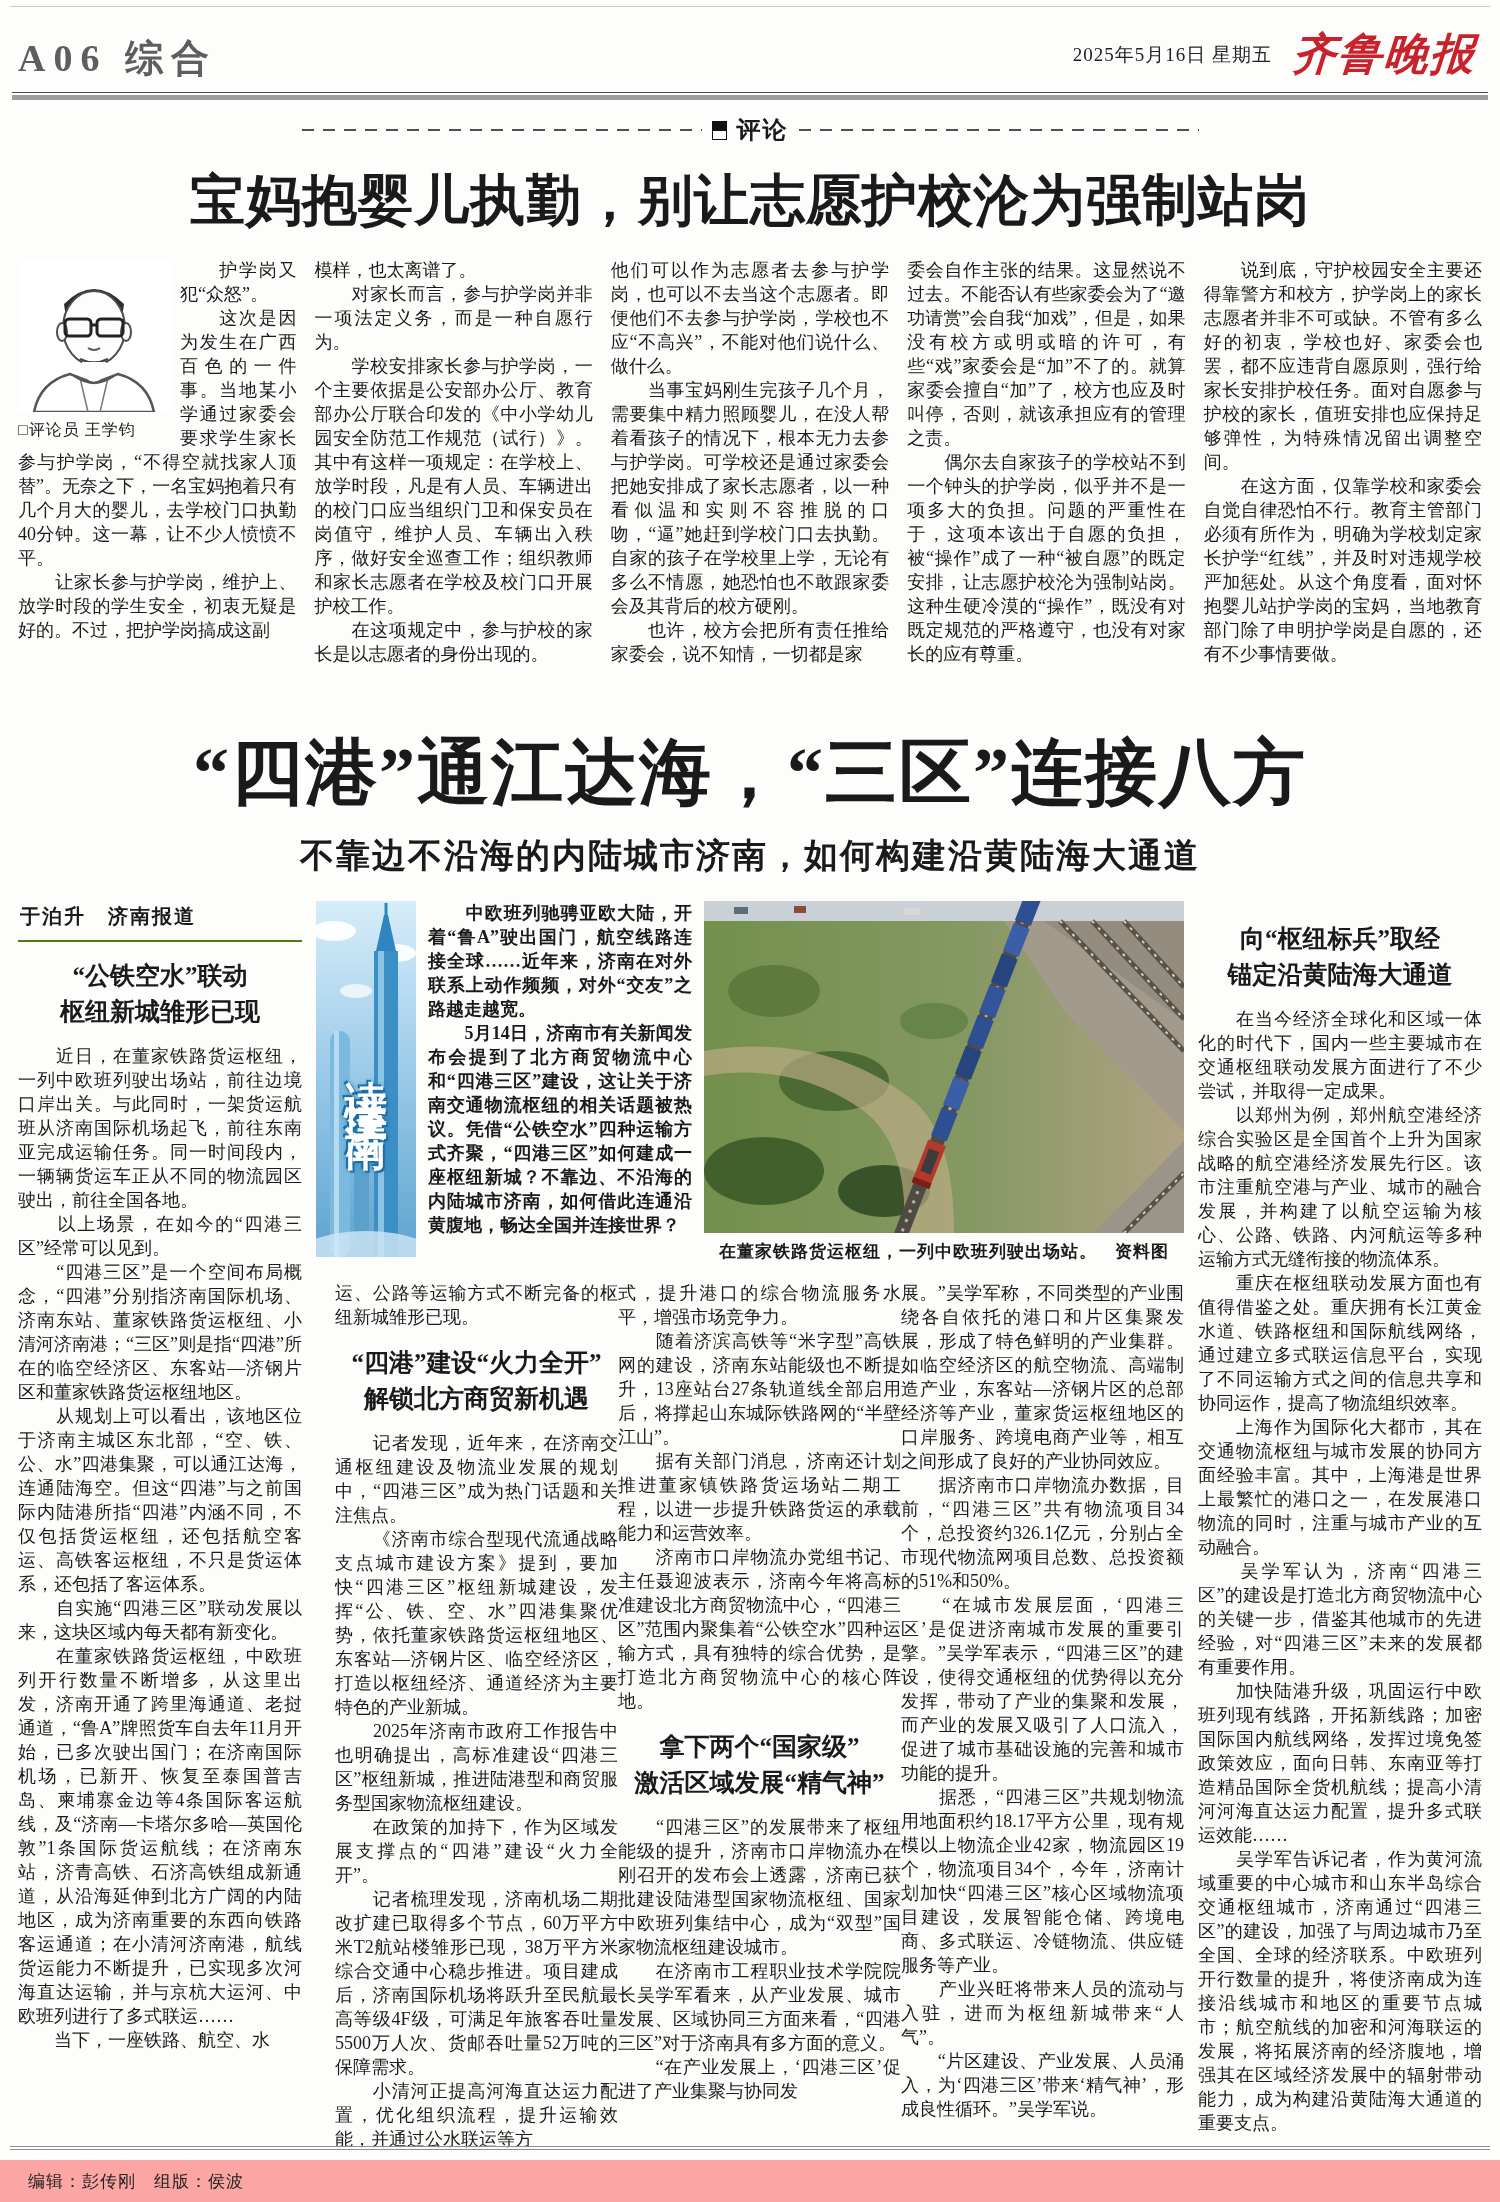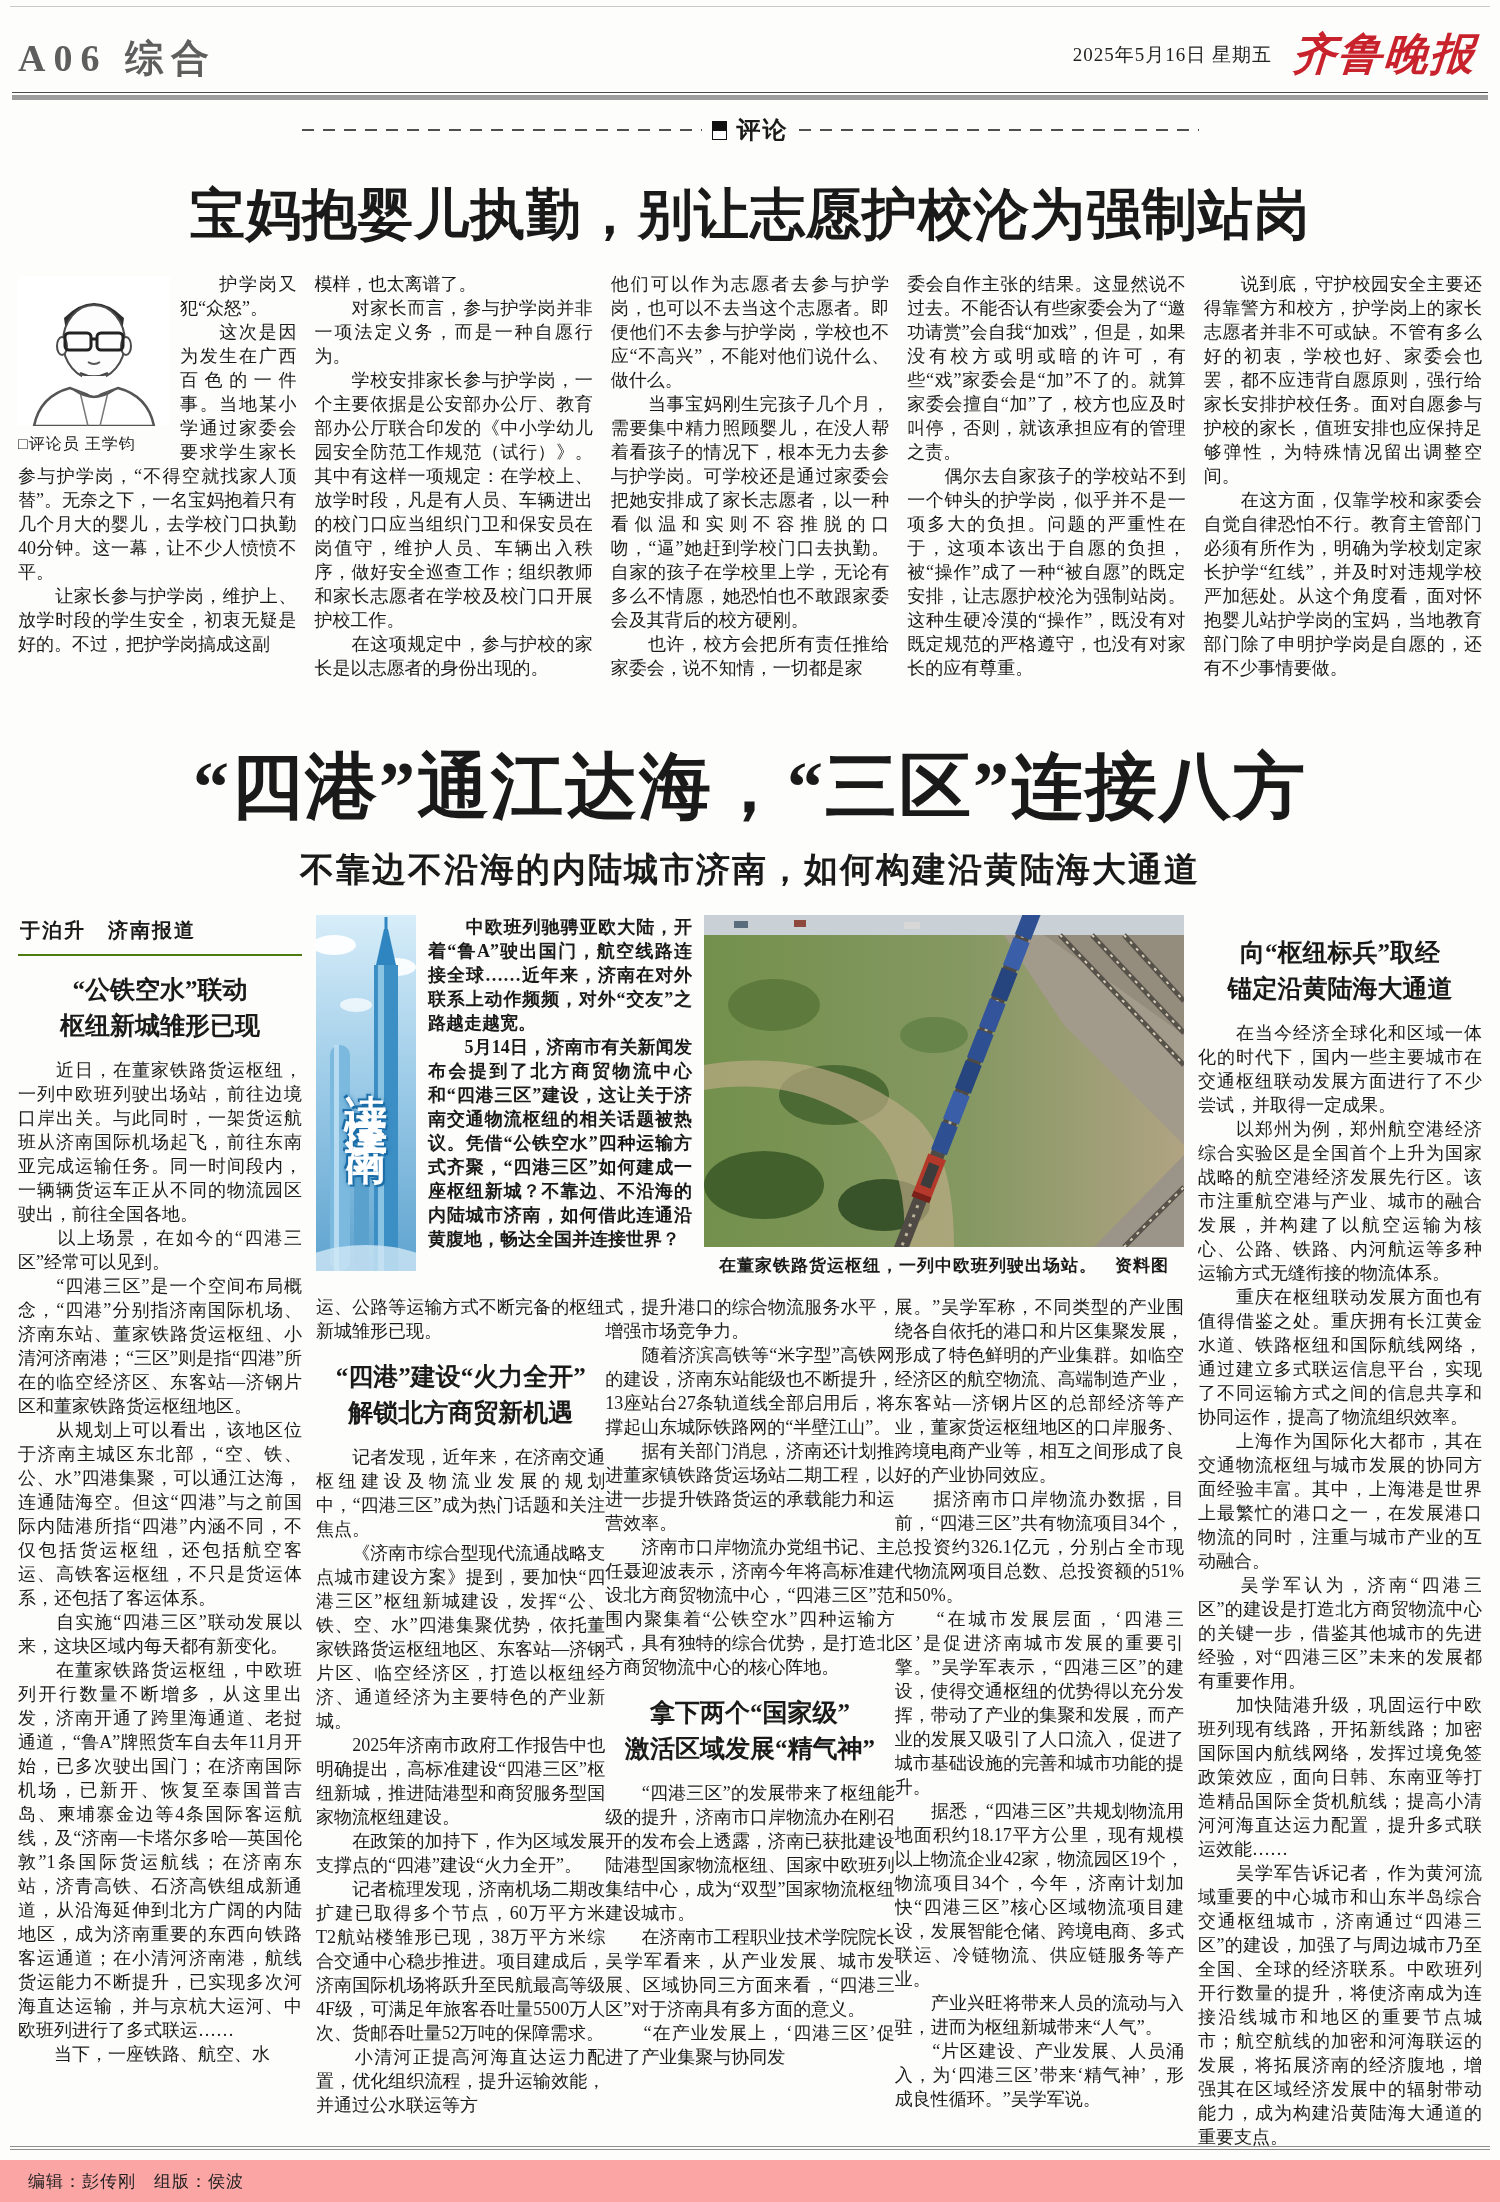--- a/index.html
+++ b/index.html
@@ -21,21 +21,21 @@
   .header-rule2 { margin: 2px 12px 0; height: 5px; background: #9d9d9d; }
 
   
   .commentary { padding: 14px 18px 0; }
   .divider { display: flex; align-items: center; justify-content: center; gap: 10px; }
   .dash-line { width: 400px; height: 2px;
     background: repeating-linear-gradient(90deg,#4f4f4f 0 12px, transparent 12px 21px); }
   .divider-icon { width: 15px; height: 19px; border: 1px solid #111;
     background: linear-gradient(to bottom, #111 0 50%, #fff 50% 100%); flex: none; }
   .divider-label { font-size: 24px; font-weight: bold; letter-spacing: 2px; }
-  .commentary-title { font-size: 55px; font-weight: 900; text-align: center; letter-spacing: 1px; margin-top: 32px; }
+  .commentary-title { font-size: 55px; font-weight: 900; text-align: center; letter-spacing: 1px; margin-top: 18px; }
   .commentary-cols { display: flex; gap: 18px; height: 424px; overflow: hidden; margin-top: 20px; }
   .ccol { flex: 1; overflow: hidden; }
   .ctext { white-space: pre-line; text-align: justify; font-size: 18px; line-height: 24px; }
   .portrait-box { float: left; width: 152px; margin: 4px 10px 4px 0; }
   .portrait-box svg { display: block; width: 152px; height: 150px; background: #fff; }
   .portrait-caption { font-size: 16px; font-weight: normal; margin-top: 8px; letter-spacing: 1px; }
 
   
   .feature { padding: 0 18px; }
   .feature-headline { font-size: 72px; font-weight: 900; text-align: center; letter-spacing: 2px; margin-top: 43px; }
@@ -53,21 +53,21 @@
     background: linear-gradient(180deg, #d7edf9 0%, #9fcde9 45%, #5ea3cf 100%); }
   .read-jinan svg { position: absolute; inset: 0; width: 100%; height: 100%; }
   .rj-text { position: absolute; inset: 0; display: flex; align-items: center; justify-content: center;
     writing-mode: vertical-rl; text-orientation: upright;
     color: #fff; font-size: 42px; font-weight: 900; letter-spacing: 16px;
     text-shadow: 0 0 5px #1c6ea8, 2px 2px 0 #1c6ea8, -2px -2px 0 #1c6ea8; }
   .intro { width: 264px; flex: none; font-weight: bold; }
   .photo-wrap { flex: 1; overflow: hidden; }
   .photo-wrap svg { display: block; width: 100%; height: 332px; }
   .photo-caption { font-size: 17px; font-weight: 600; text-align: center; margin-top: 7px; letter-spacing: 1px; }
-  .fm-bottom { display: flex; flex: 1; overflow: hidden; }
+  .fm-bottom { display: flex; flex: 1; overflow: hidden; margin-left: 19px; }
   .fm-bottom .fcol { flex: 1; }
 
   
   .nw-footer { position: absolute; left: 0; right: 0; bottom: 0; }
   .footer-rules { margin: 0 10px 10px; border-top: 1px solid #8f8f8f; height: 4px; border-bottom: 1px solid #8f8f8f; }
   .footer-band { background: #fca5a5; height: 42px; display: flex; align-items: center; padding-left: 28px;
     font-size: 17px; color: #222; letter-spacing: 1px; }
 </style>
 </head>
 <body>

